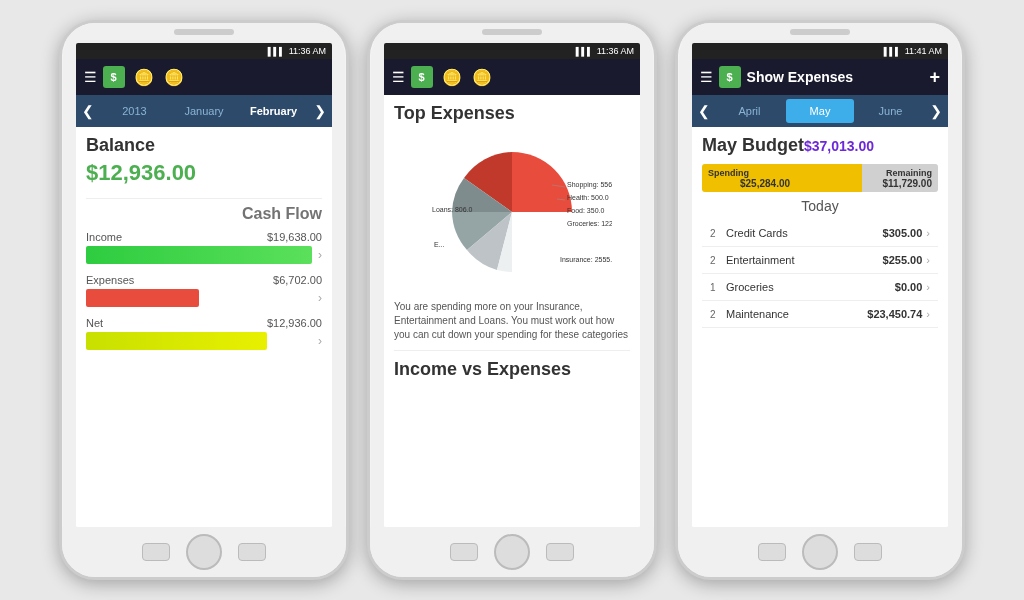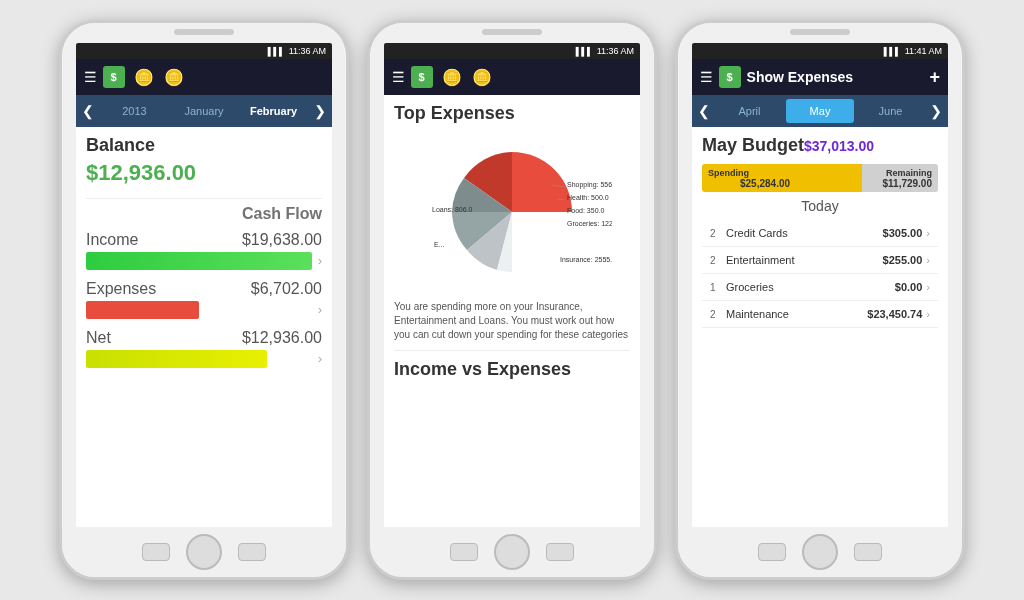--- a/index.html
+++ b/index.html
@@ -167,21 +167,21 @@
     }
 
     
     .balance-section { margin-bottom: 12px; }
     .balance-label { font-size: 18px; font-weight: bold; color: #333; margin-bottom: 4px; }
     .balance-value { font-size: 22px; font-weight: bold; color: #4CAF50; }
 
     .cashflow-section {}
     .cashflow-title { font-size: 16px; font-weight: bold; color: #737373; margin-bottom: 8px; text-align: right; }
     .cashflow-item { margin-bottom: 10px; }
-    .cashflow-item-header { display: flex; justify-content: space-between; margin-bottom: 3px; font-size: 16px; color: #555; }
+    .cashflow-item-header { display: flex; justify-content: space-between; margin-bottom: 3px; font-size: 11px; color: #555; }
     .cashflow-item-row { display: flex; align-items: center; gap: 6px; }
     .bar-container { flex: 1; height: 18px; }
     .bar-income { background: linear-gradient(to right, #2ecc40, #5be05b); width: 100%; height: 100%; border-radius: 2px; }
     .bar-expense { background: #e74c3c; width: 50%; height: 100%; border-radius: 2px; }
     .bar-net { background: linear-gradient(to right, #c8e000, #e8f000); width: 80%; height: 100%; border-radius: 2px; }
     .chevron-right { color: #aaa; font-size: 12px; }
     .divider { height: 1px; background: #eee; margin: 6px 0; }
 
     
     .top-expenses-title { font-size: 18px; font-weight: bold; color: #333; margin-bottom: 8px; }

